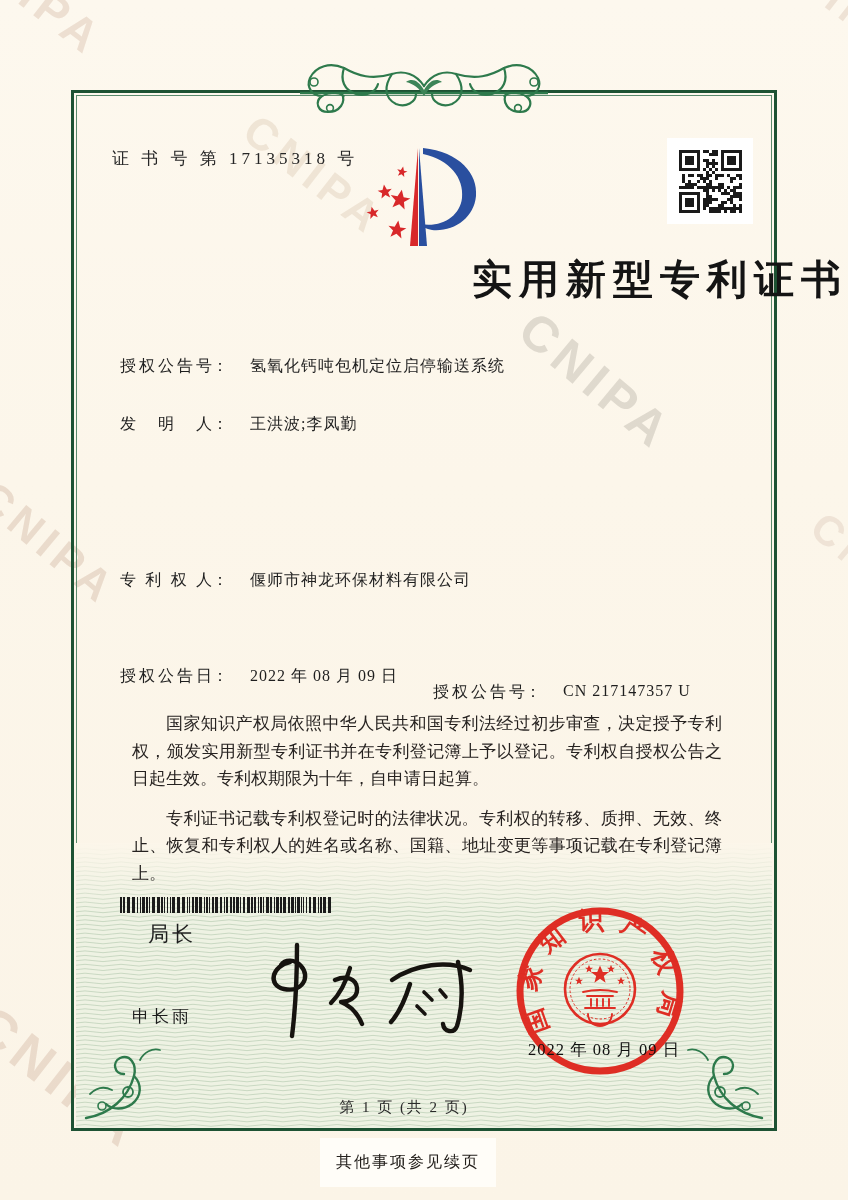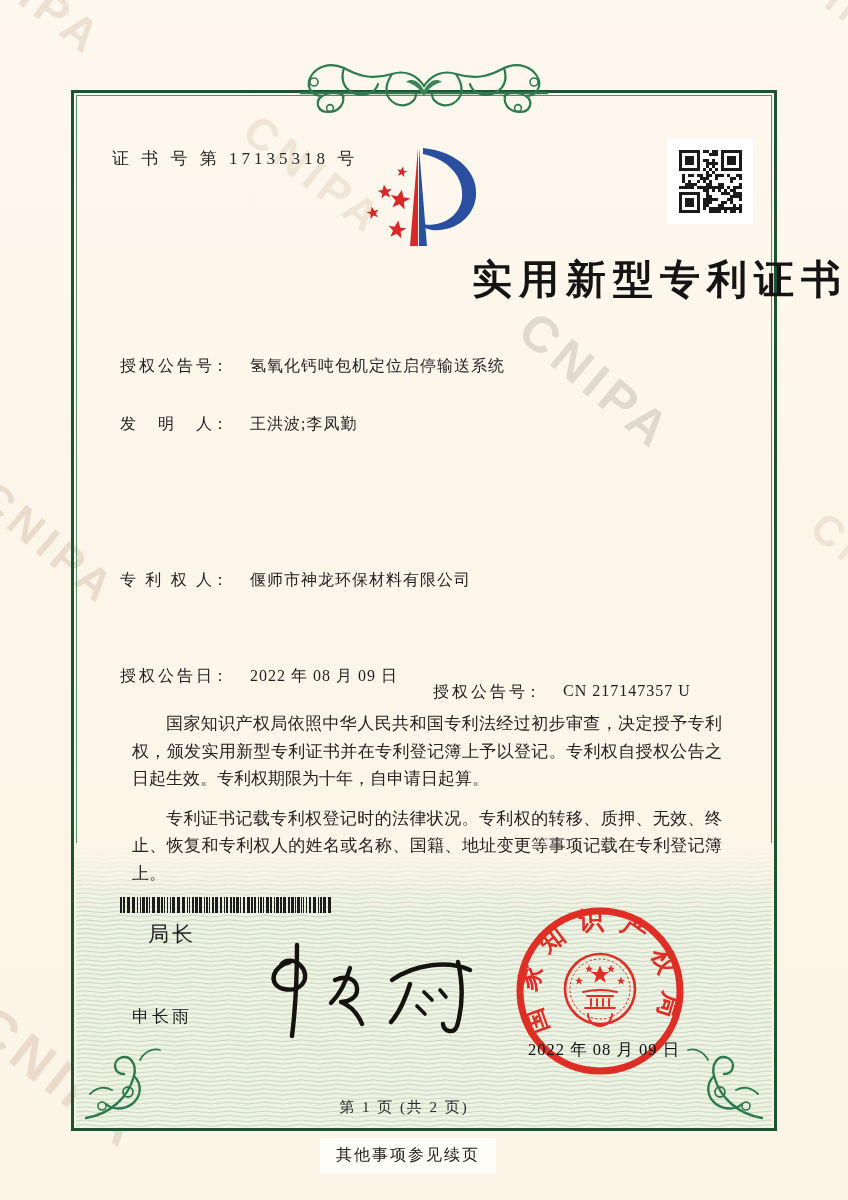--- a/index.html
+++ b/index.html
@@ -45,21 +45,21 @@
   .signname{position:absolute;left:132px;top:1005px;font-size:17px;letter-spacing:3px;color:#1d1d1d;z-index:5;}
   .signature{position:absolute;left:252px;top:940px;z-index:5;}
 
   .seal{position:absolute;left:512px;top:903px;z-index:6;opacity:.95;}
   .sealdate{position:absolute;left:528px;top:1039px;font-size:16.5px;letter-spacing:1px;
             color:#101010;z-index:7;white-space:nowrap;}
 
   .pageinfo{position:absolute;left:0;top:1098px;width:808px;text-align:center;
             font-size:15px;letter-spacing:2px;color:#2a2a2a;z-index:5;}
 
-  .contnote{position:absolute;left:320px;top:1138px;background:#fffdf8;padding:7px 16px;
+  .contnote{position:absolute;left:320px;top:1138px;background:#fffdf8;padding:14px 16px;
             font-size:16px;letter-spacing:2px;color:#24201c;z-index:5;}
 
   .ornament{position:absolute;z-index:4;}
 </style>
 </head>
 <body>
 
 <div class="page">
 
   <span class="wm" style="left:-54px;top:-34px;font-size:46px;color:rgba(206,172,152,.33);transform:rotate(38deg);">CNIPA</span>

